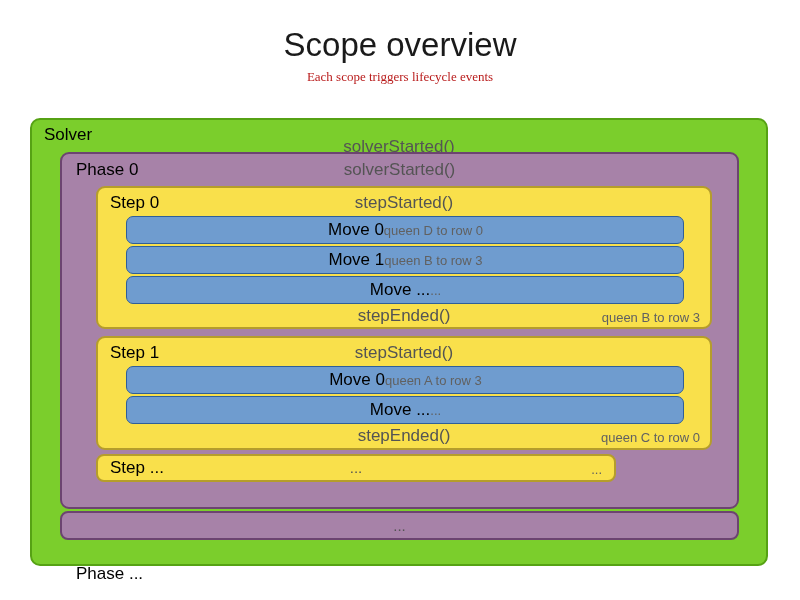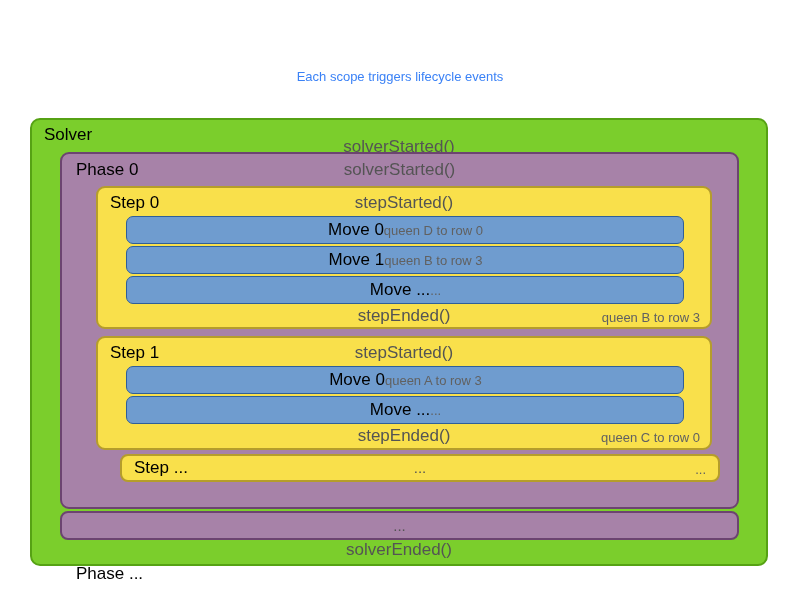--- a/index.html
+++ b/index.html
@@ -6,21 +6,21 @@
   .canvas{
     position:relative;width:800px;height:600px;background:#ffffff;overflow:hidden;
     font-family:"Liberation Sans", sans-serif;color:#000;
   }
   .title{
     position:absolute;left:0;top:26px;width:100%;text-align:center;
     font-size:33px;color:#1a1a1a;
   }
   .subtitle{
     position:absolute;left:0;top:69px;width:100%;text-align:center;
-    font-size:13px;color:#3b82f6;
+    font-size:13px;color:#b91c1c;font-family:Liberation Serif, serif;
   }
   .box{position:absolute;box-sizing:border-box;}
   .lbl{font-size:17px;color:var(--label-text,#000);white-space:nowrap;}
   .lc{
     position:absolute;left:0;width:100%;text-align:center;
     font-size:17px;color:var(--event-text,#545454);white-space:nowrap;
   }
   .note{font-size:13px;color:var(--note-text,#616161);white-space:nowrap;}
 
   
@@ -54,41 +54,42 @@
   }
   .step0{top:32px;height:143px;}
   .step1{top:182px;height:114px;}
   .step-lbl{position:absolute;left:12px;top:5px;}
   .step-started{top:5px;}
   .step0 .step-ended{top:118px;}
   .step0 .step-ended-note{position:absolute;right:10px;top:122px;}
   .step1 .step-ended{top:88px;}
   .step1 .step-ended-note{position:absolute;right:10px;top:92px;}
   .stepmore{
-    left:34px;top:300px;width:600px;height:28px;border-radius:8px;
-    background:var(--step-bg,#f9e04b);border:2px solid var(--step-border,#b59d2b);margin-left:24px;
+    left:34px;top:300px;width:520px;height:28px;border-radius:8px;
+    background:var(--step-bg,#f9e04b);border:2px solid var(--step-border,#b59d2b);
   }
   .stepmore-lbl{position:absolute;left:12px;top:2px;}
   .stepmore-center{top:3px;font-size:15px;}
   .stepmore-right{position:absolute;right:12px;top:6px;}
 
   
   .move{
     left:28px;width:558px;height:28px;border-radius:7px;
     background:var(--move-bg,#6f9ccf);border:1.5px solid var(--move-border,#2f5f99);
     display:flex;align-items:center;justify-content:center;
     padding:0 9px 0 10px;
   }
   .m0{top:28px;}.m1{top:58px;}.m2{top:88px;}
 </style>
 </head>
 <body>
 
 <div class="canvas">
 
+  <div class="title">Scope overview</div>
   <div class="subtitle">Each scope triggers lifecycle events</div>
 
   <div class="box solver">
     <span class="lbl solver-lbl">Solver</span>
     <span class="lc solver-started">solverStarted()</span>
 
     <div class="box phase0">
       <span class="lbl phase0-lbl">Phase 0</span>
       <span class="lc phase-started">solverStarted()</span>
 
@@ -136,16 +137,15 @@
         <span class="note stepmore-right">...</span>
       </div>
 
     </div>
 
     <div class="box phasemore">
       <span class="lbl phasemore-lbl">Phase ...</span>
       <span class="lc phasemore-center">...</span>
     </div>
 
-    <span class="lc solver-ended">solverEnded()</span>
   </div>
 
 </div>
 
 </body></html>

